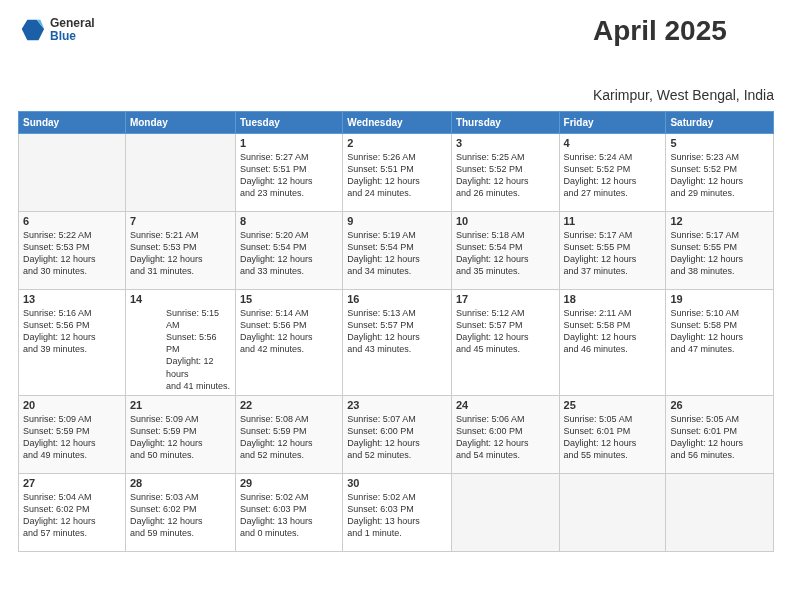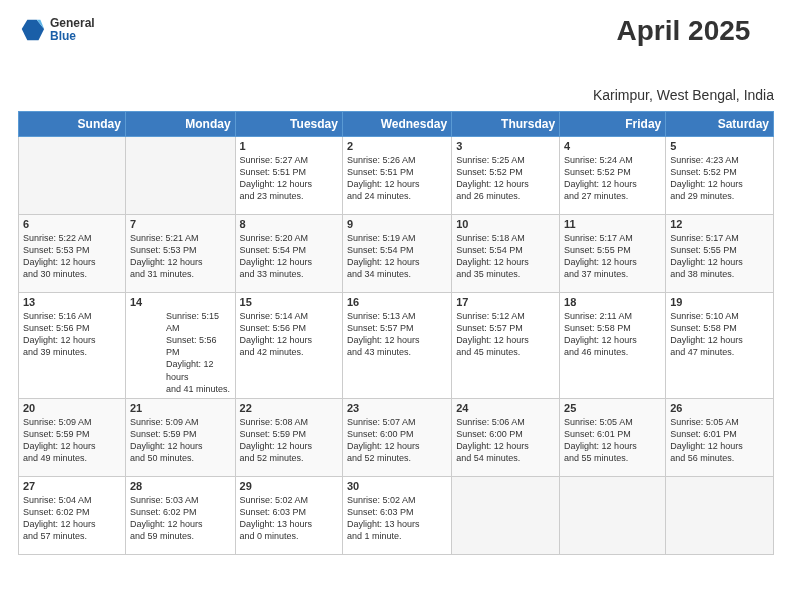--- a/index.html
+++ b/index.html
@@ -33,45 +33,45 @@
       line-height: 1.1;
     }
     .logo-text .general { color: #333; }
     .logo-text .blue { color: #1a5fa8; }
     .logo-icon {
       width: 28px;
       height: 28px;
       margin-right: 4px;
     }
     .title-block {
-      text-align: center;
+      text-align: left;
     }
     .title-block h1 {
       font-size: 28px;
       font-weight: bold;
       color: #333;
       line-height: 1.1;
     }
     .title-block h2 {
       font-size: 14px;
       font-weight: normal;
       color: #333;
       margin-top: 40px;
     }
     .calendar {
       width: 100%;
       border-collapse: collapse;
     }
     .calendar th {
       background: #3a7abf;
       color: #fff;
-      font-size: 12px;
+      font-size: 10px;
       font-weight: bold;
       padding: 5px 4px;
-      text-align: right;
+      text-align: left;
       border: 1px solid #5a9ad4;
     }
     .calendar td {
       border: 1px solid #ccc;
       vertical-align: top;
       padding: 3px 4px;
       width: 113px;
       height: 78px;
       font-size: 9.5px;
       color: #333;
@@ -153,21 +153,21 @@
           </td>
           <td>
             <span class="day-num">4</span>
             <div class="info" style="white-space: pre-line;">Sunrise: 5:24 AM
 Sunset: 5:52 PM
 Daylight: 12 hours
 and 27 minutes.</div>
           </td>
           <td>
             <span class="day-num">5</span>
-            <div class="info" style="white-space: pre-line;">Sunrise: 4:23 AM
+            <div class="info" style="white-space: pre-line;">Sunrise: 5:23 AM
 Sunset: 5:52 PM
 Daylight: 12 hours
 and 29 minutes.</div>
           </td>
         </tr>
         <tr class="row-even">
           <td>
             <span class="day-num">6</span>
             <div class="info" style="white-space: pre-line;">Sunrise: 5:22 AM
 Sunset: 5:53 PM

